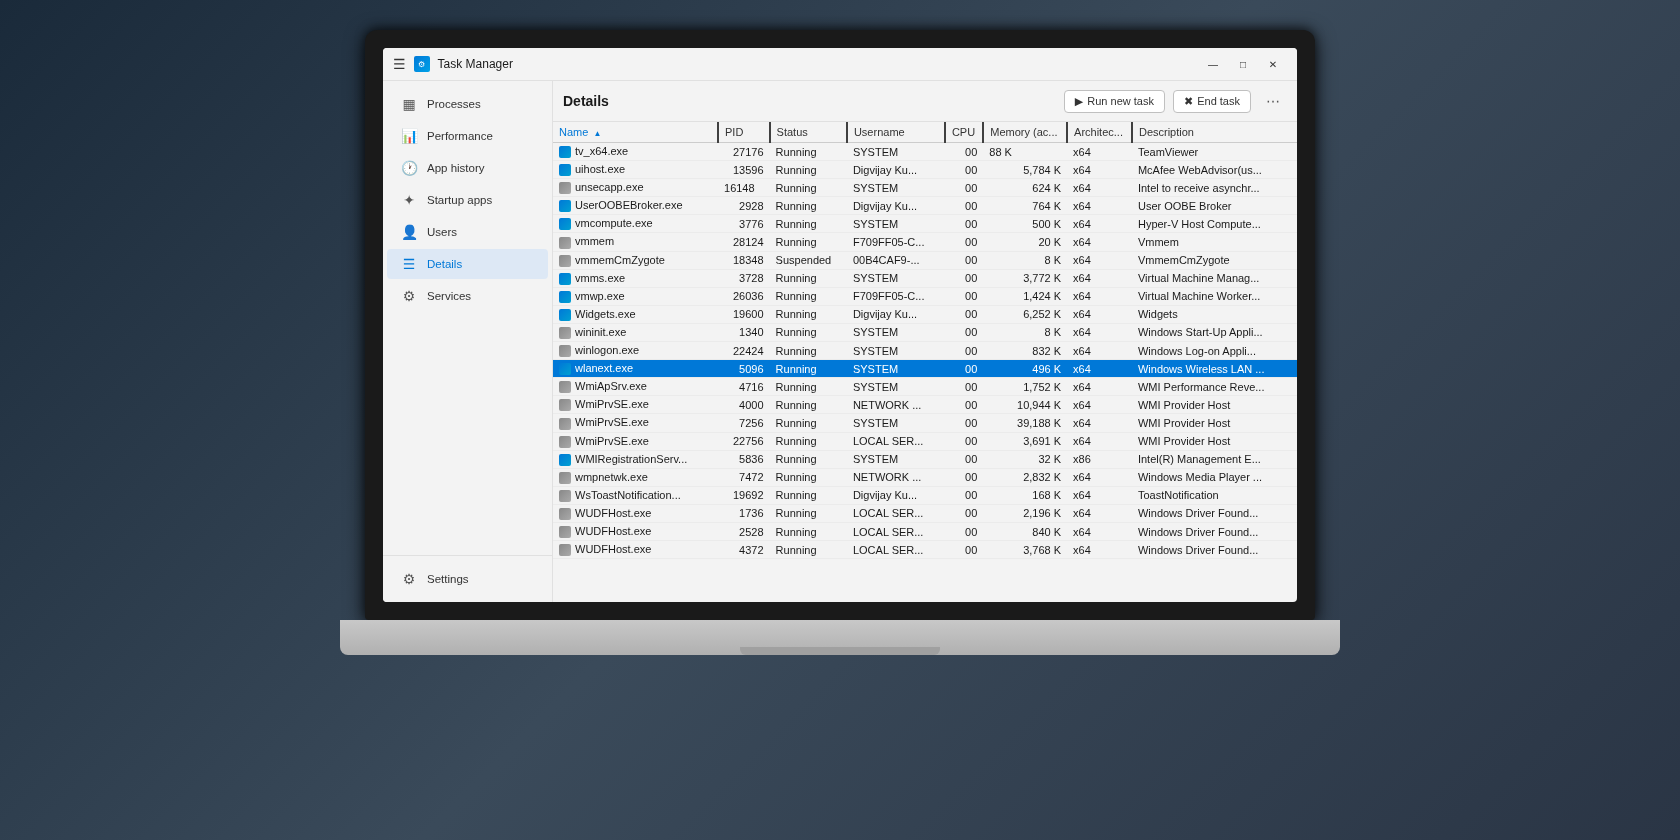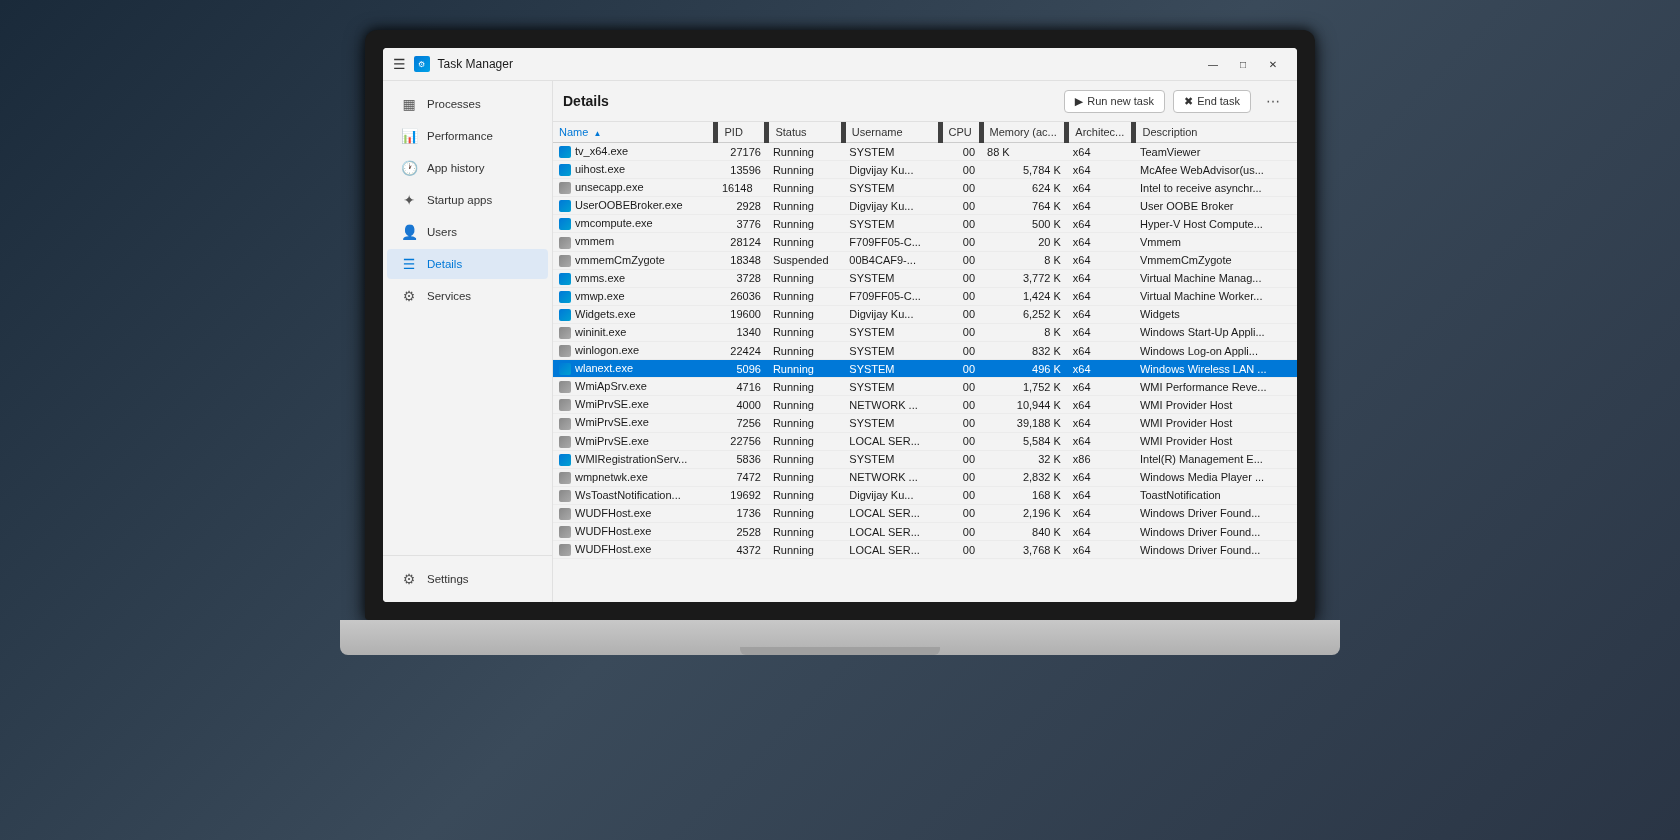--- a/index.html
+++ b/index.html
@@ -225,21 +225,21 @@
       overflow-x: hidden;
     }
     table {
       width: 100%;
       border-collapse: collapse;
       font-size: 11px;
     }
     thead th {
       background: #f3f3f3;
       border-bottom: 1px solid #ccc;
-      border-right: 5px solid #404040;
+      border-right: 2px solid #404040;
       padding: 4px 6px;
       text-align: left;
       font-weight: 500;
       color: #333;
       position: sticky;
       top: 0;
       z-index: 10;
       cursor: pointer;
       white-space: nowrap;
     }
@@ -565,21 +565,21 @@
     <td style="width:160px;max-width:160px">WMI Provider Host</td>
   </tr>
                     <tr>
     <td style="width:160px;max-width:160px">
       <span class="proc-icon gray"></span>WmiPrvSE.exe
     </td>
     <td style="width:50px;max-width:50px;text-align:right">22756</td>
     <td style="width:75px;max-width:75px">Running</td>
     <td style="width:95px;max-width:95px">LOCAL SER...</td>
     <td style="width:35px;max-width:35px;text-align:right">00</td>
-    <td style="width:75px;max-width:75px;text-align:right">5,584 K</td>
+    <td style="width:75px;max-width:75px;text-align:right">3,691 K</td>
     <td style="width:50px;max-width:50px">x64</td>
     <td style="width:160px;max-width:160px">WMI Provider Host</td>
   </tr>
                     <tr>
     <td style="width:160px;max-width:160px">
       <span class="proc-icon "></span>WMIRegistrationServ...
     </td>
     <td style="width:50px;max-width:50px;text-align:right">5836</td>
     <td style="width:75px;max-width:75px">Running</td>
     <td style="width:95px;max-width:95px">SYSTEM</td>

